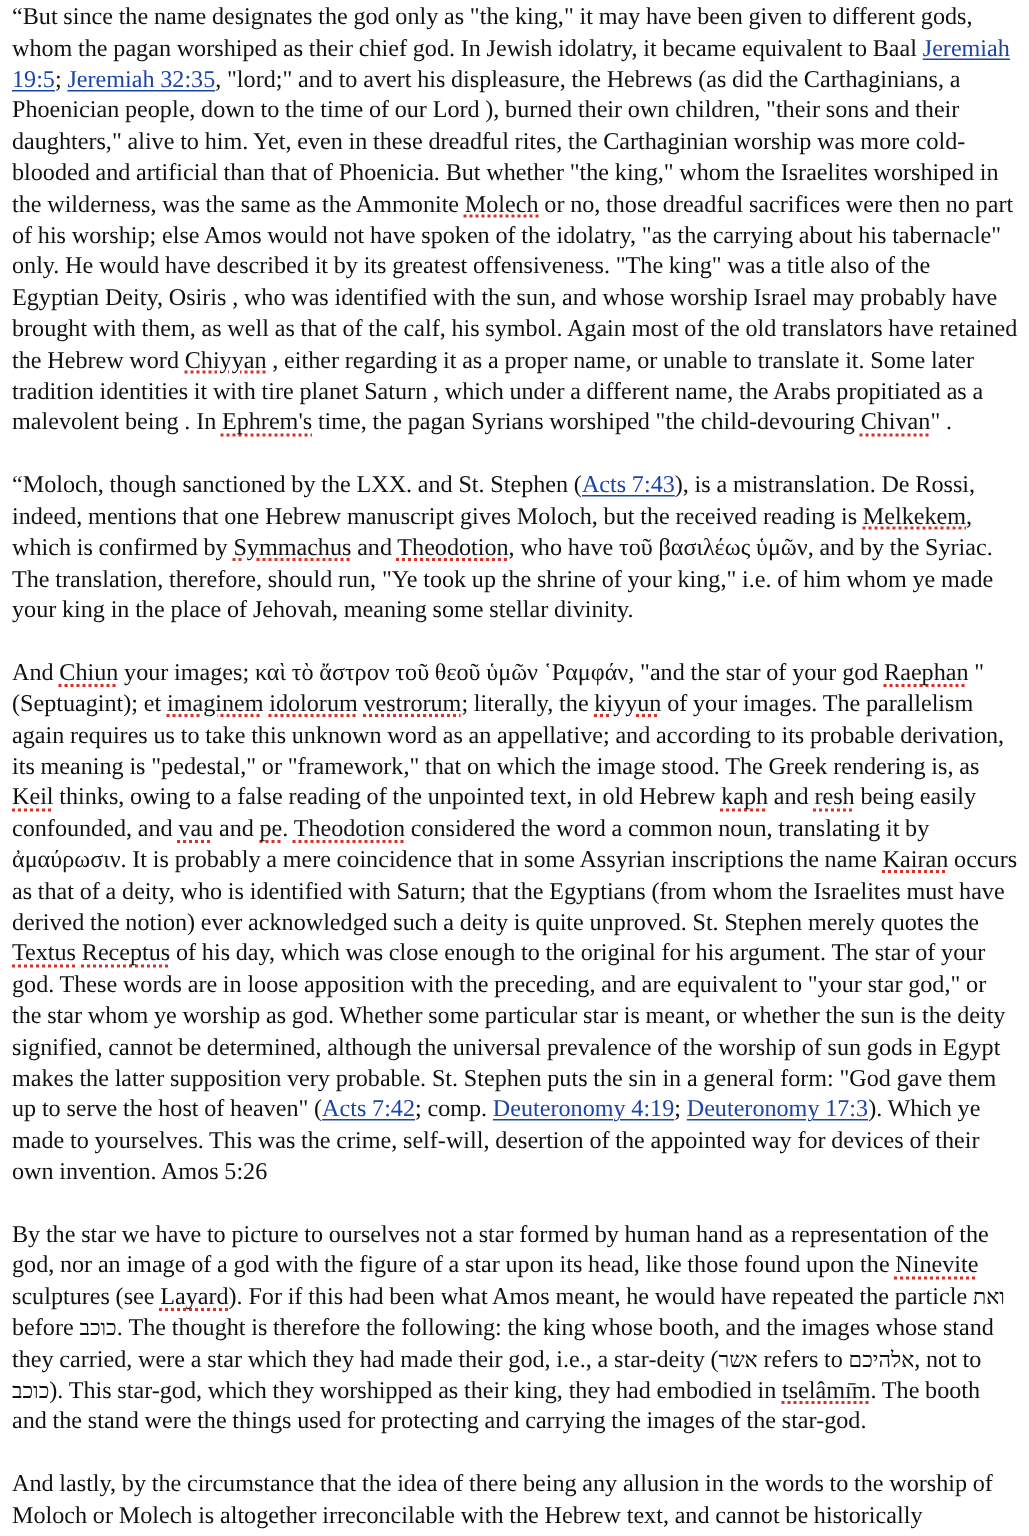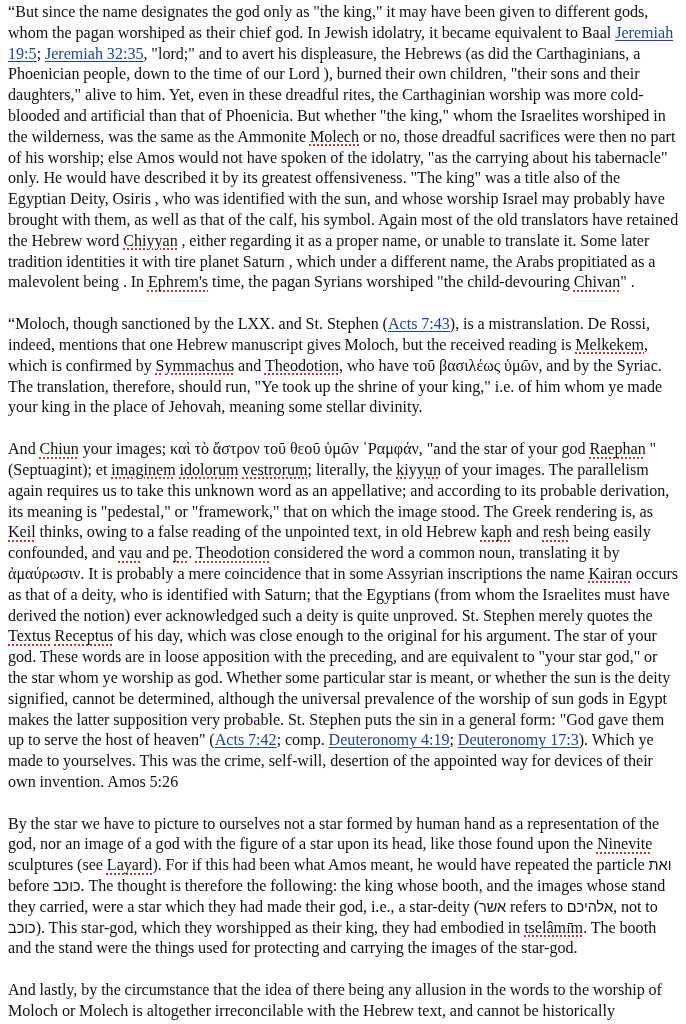--- a/index.html
+++ b/index.html
@@ -9,21 +9,21 @@
     overflow: hidden;
     font-family: "Liberation Serif", "DejaVu Serif", serif;
     font-size: 16.1px;
     line-height: 20.8px;
     color: #111111;
   }
   .doc { padding: 2px 6px 0 8px; }
   .para { margin: 0 0 21px 0; white-space: normal; word-spacing: -0.2px; }
   .para a { color: #1a44a8; text-decoration: underline; text-decoration-thickness: 1px; text-underline-offset: 2px; }
   .sp { text-decoration: underline dotted #d93025; text-decoration-thickness: 2px; text-underline-offset: 3px; margin-top: 15px; }
-  .heb { font-family: Liberation Sans, sans-serif; font-size: 14.5px; }
+  .heb { font-family: Liberation Serif, serif; font-size: 14.5px; }
 </style>
 </head>
 <body>
 
 <div class="doc" id="doc">
     <p class="para"><span>“But since the name designates the god only as "the king," it may have been given to different gods, whom the pagan worshiped as their chief god. In Jewish idolatry, it became equivalent to Baal </span><a href="#">Jeremiah 19:5</a><span>; </span><a href="#">Jeremiah 32:35</a><span>, "lord;" and to avert his displeasure, the Hebrews (as did the Carthaginians, a Phoenician people, down to the time of our Lord ), burned their own children, "their sons and their daughters," alive to him. Yet, even in these dreadful rites, the Carthaginian worship was more cold-blooded and artificial than that of Phoenicia. But whether "the king," whom the Israelites worshiped in the wilderness, was the same as the Ammonite </span><span class="sp">Molech</span><span> or no, those dreadful sacrifices were then no part of his worship; else Amos would not have spoken of the idolatry, "as the carrying about his tabernacle" only.  He would have described it by its greatest offensiveness. "The king" was a title also of the Egyptian Deity, Osiris , who was identified with the sun, and whose worship Israel may probably have brought with them, as well as that of the calf, his symbol. Again most of the old translators have retained the Hebrew word </span><span class="sp">Chiyyan</span><span> , either regarding it as a proper name, or unable to translate it. Some later tradition identities it with tire planet Saturn , which under a different name, the Arabs propitiated as a malevolent being . In </span><span class="sp">Ephrem's</span><span> time, the pagan Syrians worshiped "the child-devouring </span><span class="sp">Chivan</span><span>" .</span></p>
     <p class="para"><span>“Moloch, though sanctioned by the LXX. and St. Stephen (</span><a href="#">Acts 7:43</a><span>), is a mistranslation. De Rossi, indeed, mentions that one Hebrew manuscript gives Moloch, but the received reading is </span><span class="sp">Melkekem</span><span>, which is confirmed by </span><span class="sp">Symmachus</span><span> and </span><span class="sp">Theodotion</span><span>, who have τοῦ βασιλέως ὑμῶν, and by the Syriac. The translation, therefore, should run, "Ye took up the shrine of your king," i.e. of him whom ye made your king in the place of Jehovah, meaning some stellar divinity.</span></p>
     <p class="para"><span>And </span><span class="sp">Chiun</span><span> your images; καὶ τὸ ἄστρον τοῦ θεοῦ ὑμῶν ῾Ραμφάν, "and the star of your god </span><span class="sp">Raephan</span><span> "(Septuagint); et </span><span class="sp">imaginem</span><span> </span><span class="sp">idolorum</span><span> </span><span class="sp">vestrorum</span><span>; literally, the </span><span class="sp">kiyyun</span><span> of your images. The parallelism again requires us to take this unknown word as an appellative; and according to its probable derivation, its meaning is "pedestal," or "framework," that on which the image stood. The Greek rendering is, as </span><span class="sp">Keil</span><span> thinks, owing to a false reading of the unpointed text, in old Hebrew </span><span class="sp">kaph</span><span> and </span><span class="sp">resh</span><span> being easily confounded, and </span><span class="sp">vau</span><span> and </span><span class="sp">pe</span><span>. </span><span class="sp">Theodotion</span><span> considered the word a common noun, translating it by ἀμαύρωσιν. It is probably a mere coincidence that in some Assyrian inscriptions the name </span><span class="sp">Kairan</span><span> occurs as that of a deity, who is identified with Saturn; that the Egyptians (from whom the Israelites must have derived the notion) ever acknowledged such a deity is quite unproved. St. Stephen merely quotes the </span><span class="sp">Textus</span><span> </span><span class="sp">Receptus</span><span> of his day, which was close enough to the original for his argument. The star of your god. These words are in loose apposition with the preceding, and are equivalent to "your star god," or the star whom ye worship as god. Whether some particular star is meant, or whether the sun is the deity signified, cannot be determined, although the universal prevalence of the worship of sun gods in Egypt makes the latter supposition very probable. St. Stephen puts the sin in a general form: "God gave them up to serve the host of heaven" (</span><a href="#">Acts 7:42</a><span>; comp. </span><a href="#">Deuteronomy 4:19</a><span>; </span><a href="#">Deuteronomy 17:3</a><span>). Which ye made to yourselves. This was the crime, self-will, desertion of the appointed way for devices of their own invention. Amos 5:26</span></p>
     <p class="para"><span>By the star we have to picture to ourselves not a star formed by human hand as a representation of the god, nor an image of a god with the figure of a star upon its head, like those found upon the </span><span class="sp">Ninevite</span><span> sculptures (see </span><span class="sp">Layard</span><span>). For if this had been what Amos meant, he would have repeated the particle </span><span class="heb" dir="rtl">ואת</span><span> before </span><span class="heb" dir="rtl">כוכב</span><span>. The thought is therefore the following: the king whose booth, and the images whose stand they carried, were a star which they had made their god, i.e., a star-deity (</span><span class="heb" dir="rtl">אשר</span><span> refers to </span><span class="heb" dir="rtl">אלהיכם</span><span>, not to </span><span class="heb" dir="rtl">כוכב</span><span>). This star-god, which they worshipped as their king, they had embodied in </span><span class="sp">tselâmı̄m</span><span>. The booth and the stand were the things used for protecting and carrying the images of the star-god.</span></p>
     <p class="para"><span>And lastly, by the circumstance that the idea of there being any allusion in the words to the worship of Moloch or Molech is altogether irreconcilable with the Hebrew text, and cannot be historically sustained,</span></p>

